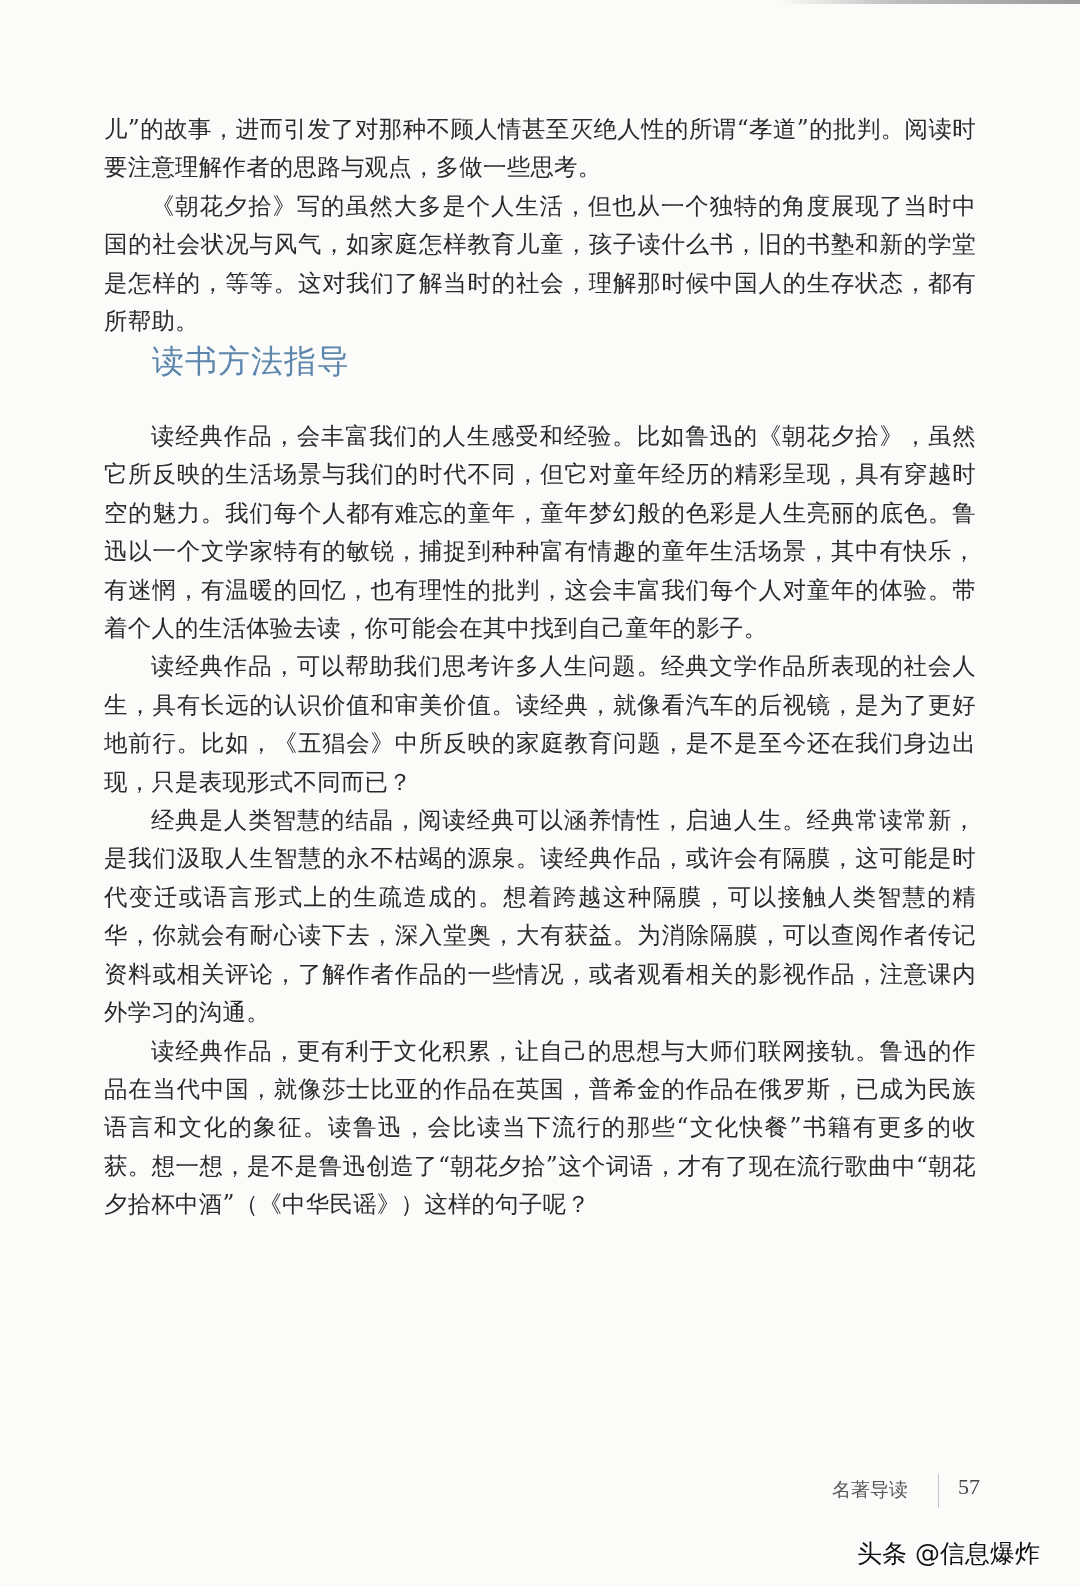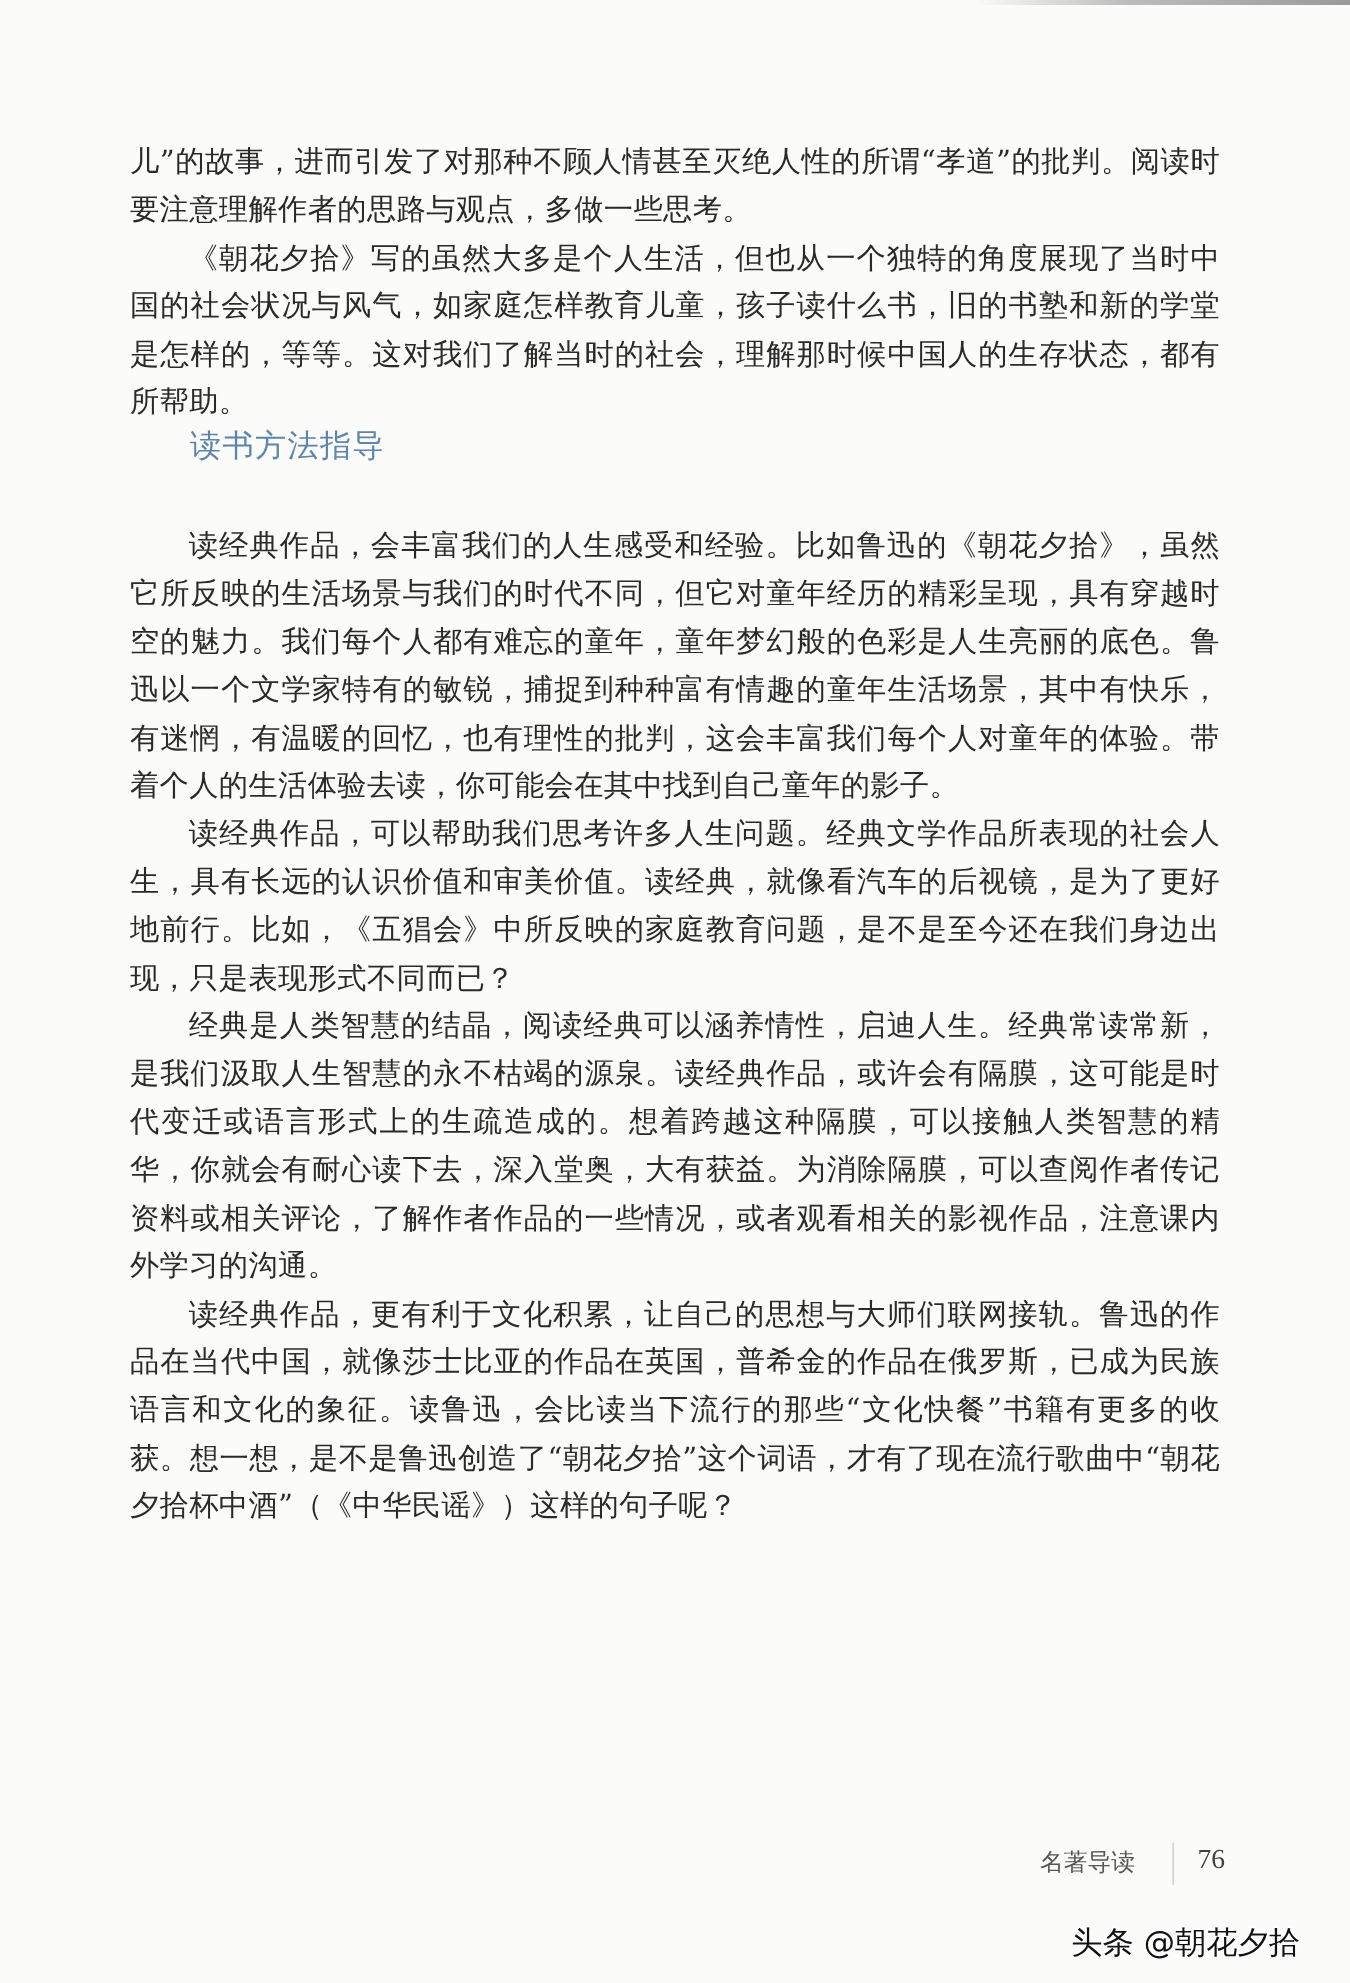--- a/index.html
+++ b/index.html
@@ -15,21 +15,21 @@
   }
   .page { position: absolute; left: 104px; top: 110px; width: 872px; }
   .para {
     font-size: 23.4px; line-height: 38.4px; margin: 0;
     text-align: justify; letter-spacing: 0.3px;
   }
   .para.indent { text-indent: 47px; }
   .section-title {
     position: absolute; left: 152px; top: 340px;
     font-family: "DejaVu Sans", "Liberation Sans", sans-serif;
-    font-size: 25px; color: #5d86ad; letter-spacing: 1px;
+    font-size: 32px; color: #5d86ad; letter-spacing: 1px;
   }
   .section-body { position: absolute; left: 104px; top: 417px; width: 872px; }
   .footer-label {
     position: absolute; left: 832px; top: 1477px;
     font-family: "DejaVu Sans", "Liberation Sans", sans-serif;
     font-size: 19px; color: #555;
   }
   .footer-divider {
     position: absolute; left: 938px; top: 1474px; width: 1px; height: 34px; background: #c8c8c8;
   }
@@ -58,15 +58,15 @@
 
 <div class="section-body">
   <p class="para indent">读经典作品，会丰富我们的人生感受和经验。比如鲁迅的《朝花夕拾》，虽然它所反映的生活场景与我们的时代不同，但它对童年经历的精彩呈现，具有穿越时空的魅力。我们每个人都有难忘的童年，童年梦幻般的色彩是人生亮丽的底色。鲁迅以一个文学家特有的敏锐，捕捉到种种富有情趣的童年生活场景，其中有快乐，有迷惘，有温暖的回忆，也有理性的批判，这会丰富我们每个人对童年的体验。带着个人的生活体验去读，你可能会在其中找到自己童年的影子。</p>
   <p class="para indent">读经典作品，可以帮助我们思考许多人生问题。经典文学作品所表现的社会人生，具有长远的认识价值和审美价值。读经典，就像看汽车的后视镜，是为了更好地前行。比如，《五猖会》中所反映的家庭教育问题，是不是至今还在我们身边出现，只是表现形式不同而已？</p>
   <p class="para indent">经典是人类智慧的结晶，阅读经典可以涵养情性，启迪人生。经典常读常新，是我们汲取人生智慧的永不枯竭的源泉。读经典作品，或许会有隔膜，这可能是时代变迁或语言形式上的生疏造成的。想着跨越这种隔膜，可以接触人类智慧的精华，你就会有耐心读下去，深入堂奥，大有获益。为消除隔膜，可以查阅作者传记资料或相关评论，了解作者作品的一些情况，或者观看相关的影视作品，注意课内外学习的沟通。</p>
   <p class="para indent">读经典作品，更有利于文化积累，让自己的思想与大师们联网接轨。鲁迅的作品在当代中国，就像莎士比亚的作品在英国，普希金的作品在俄罗斯，已成为民族语言和文化的象征。读鲁迅，会比读当下流行的那些“文化快餐”书籍有更多的收获。想一想，是不是鲁迅创造了“朝花夕拾”这个词语，才有了现在流行歌曲中“朝花夕拾杯中酒”（《中华民谣》）这样的句子呢？</p>
 </div>
 
 <div class="footer-label">名著导读</div>
 <div class="footer-divider"></div>
-<div class="page-number">76</div>
+<div class="page-number">57</div>
 
-<div class="watermark">头条 @朝花夕拾</div>
+<div class="watermark">头条 @信息爆炸</div>
 
 </body></html>

